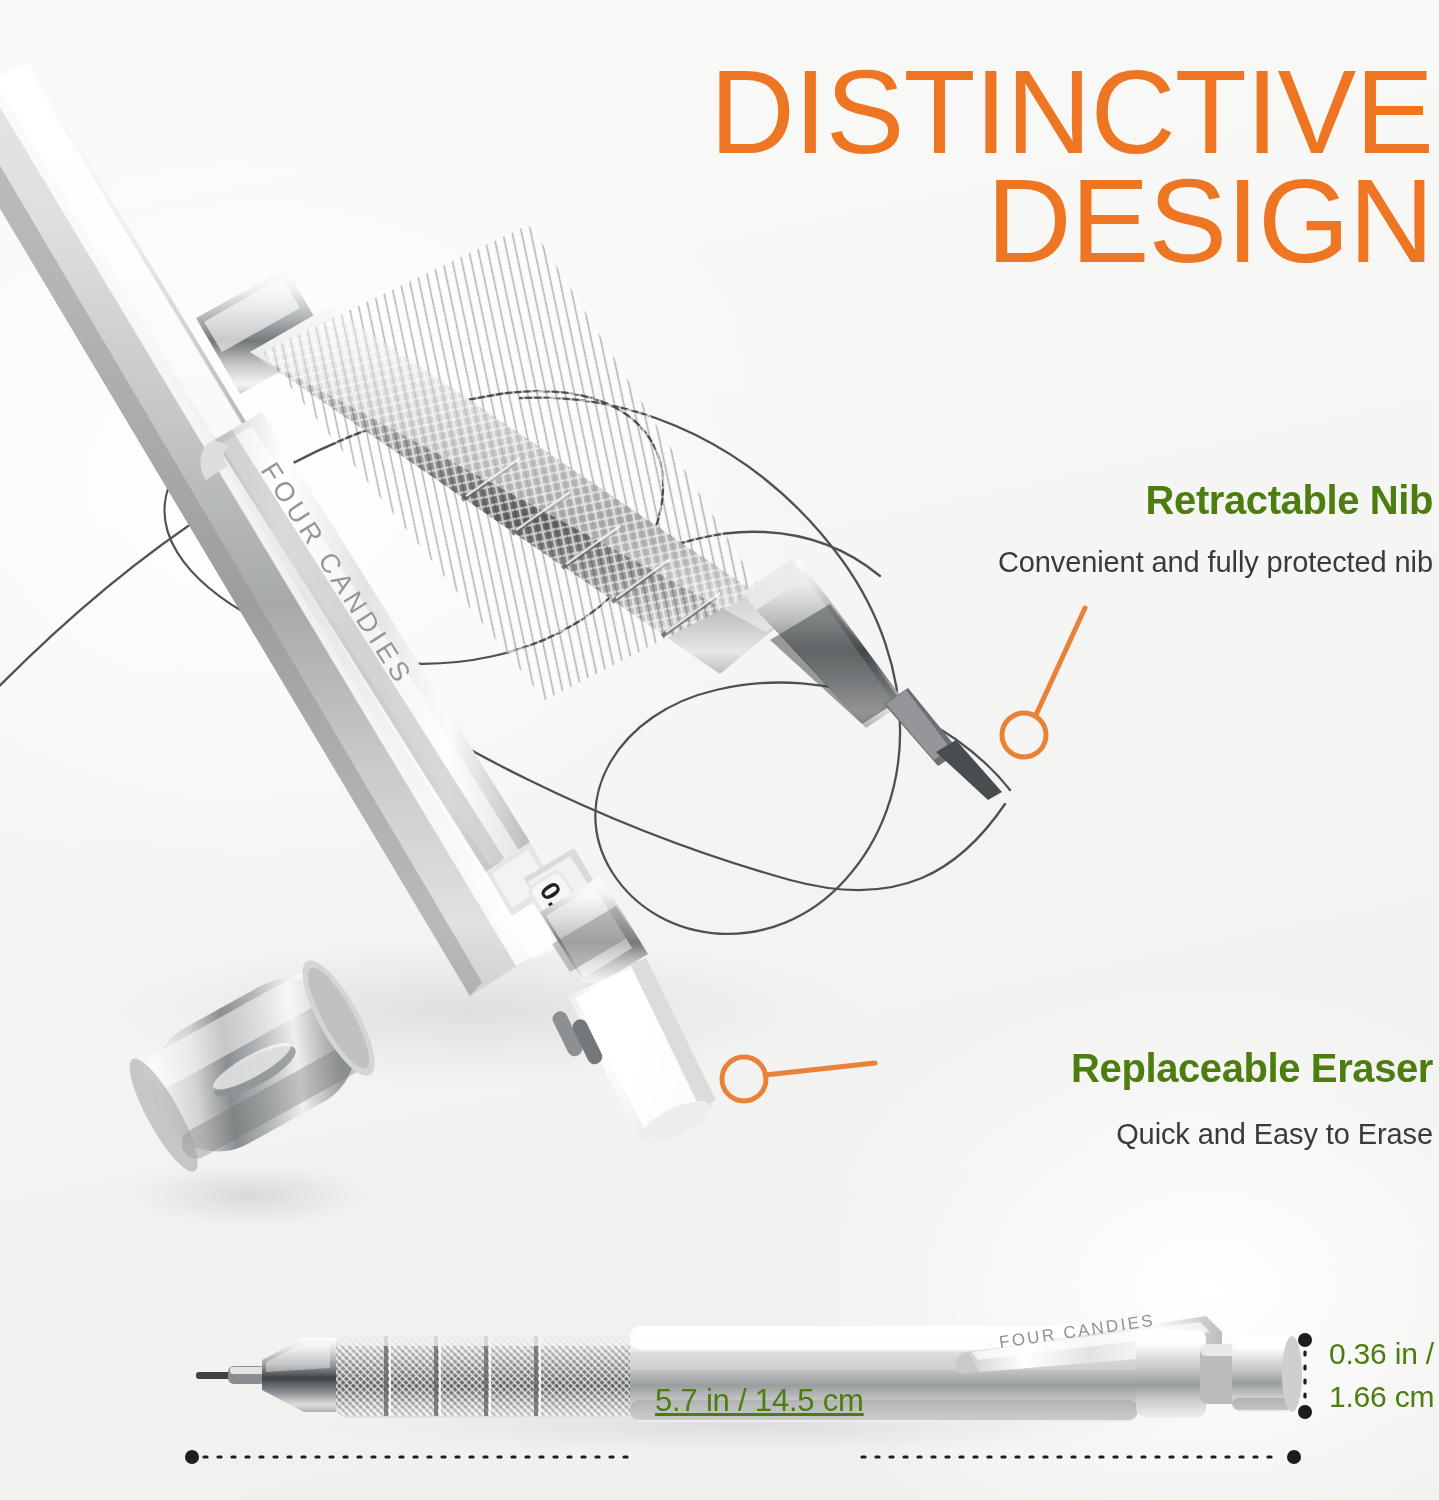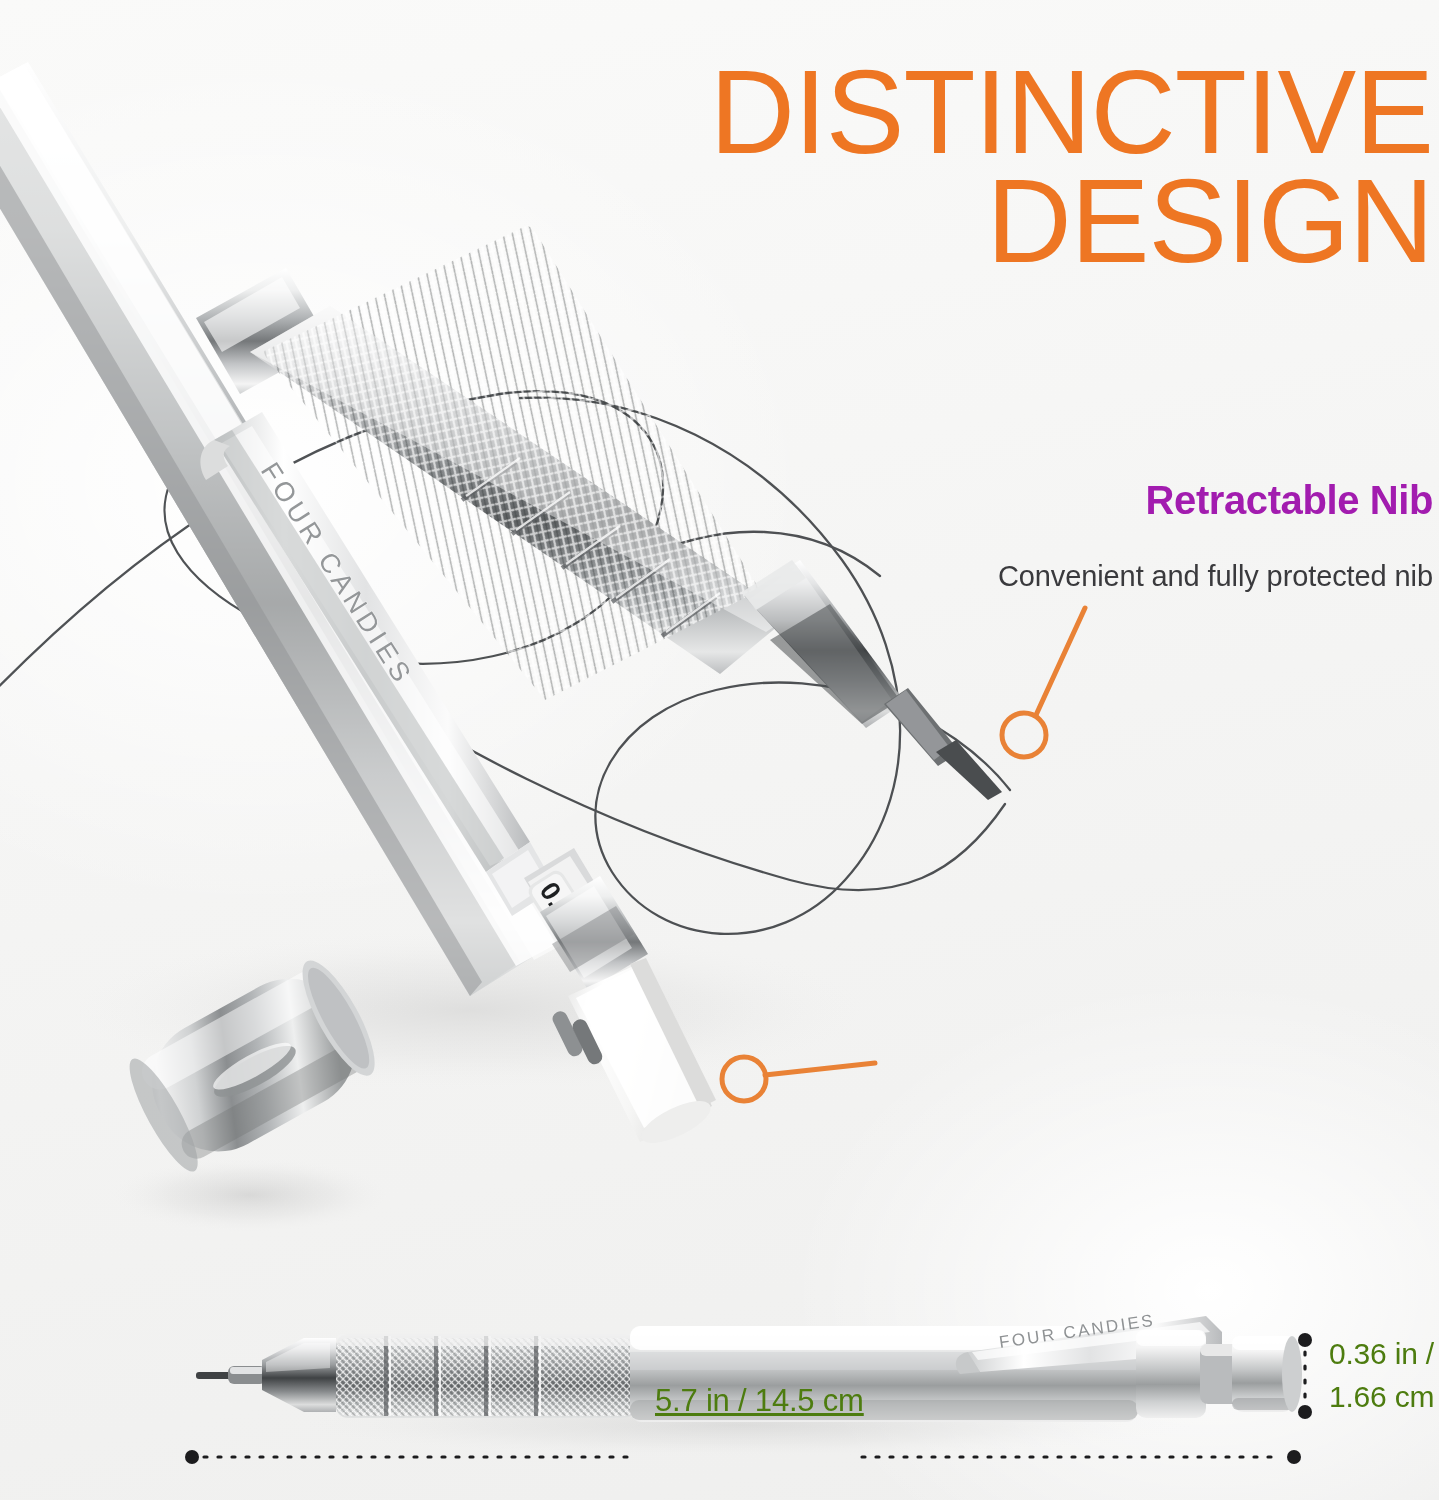--- a/index.html
+++ b/index.html
@@ -42,35 +42,35 @@
     font-family: "Liberation Sans", sans-serif;
     white-space: nowrap;
   }
   .headline .l2 { display: block; }
 
   
   .callout { position: absolute; }
   .callout .c-title {
     font-size: 40px;
     font-weight: 700;
-    color: #a21caf;
+    color: #4d7c0f;
     letter-spacing: -0.4px;
     white-space: nowrap;
     line-height: 1.1;
   }
   .callout .c-sub {
     font-size: 29px;
     font-weight: 400;
     color: #3a3a3d;
     letter-spacing: -0.1px;
     white-space: nowrap;
     line-height: 1.25;
   }
   #callout-nib { top: 478px; right: 6px; text-align: right; }
-  #callout-nib .c-sub { margin-top: 36px; }
+  #callout-nib .c-sub { margin-top: 22px; }
   #callout-eraser { top: 1046px; right: 6px; text-align: right; }
   #callout-eraser .c-sub { margin-top: 26px; }
 
   
   #overlay {
     position: absolute;
     inset: 0;
     width: 1439px; height: 1500px;
     pointer-events: none;
   }
@@ -404,20 +404,24 @@
   <div class="headline">
     <span class="l1">DISTINCTIVE</span>
     <span class="l2">DESIGN</span>
   </div>
 
   <div class="callout" id="callout-nib">
     <div class="c-title">Retractable Nib</div>
     <div class="c-sub">Convenient and fully protected nib</div>
   </div>
 
+  <div class="callout" id="callout-eraser">
+    <div class="c-title">Replaceable Eraser</div>
+    <div class="c-sub">Quick and Easy to Erase</div>
+  </div>
 
   <div class="dim-text" id="dim-length">5.7 in / 14.5 cm</div>
   <div class="dim-text" id="dim-width">
     <div>0.36 in /</div>
     <div>1.66 cm</div>
   </div>
 
 </div>
 
 </body></html>

